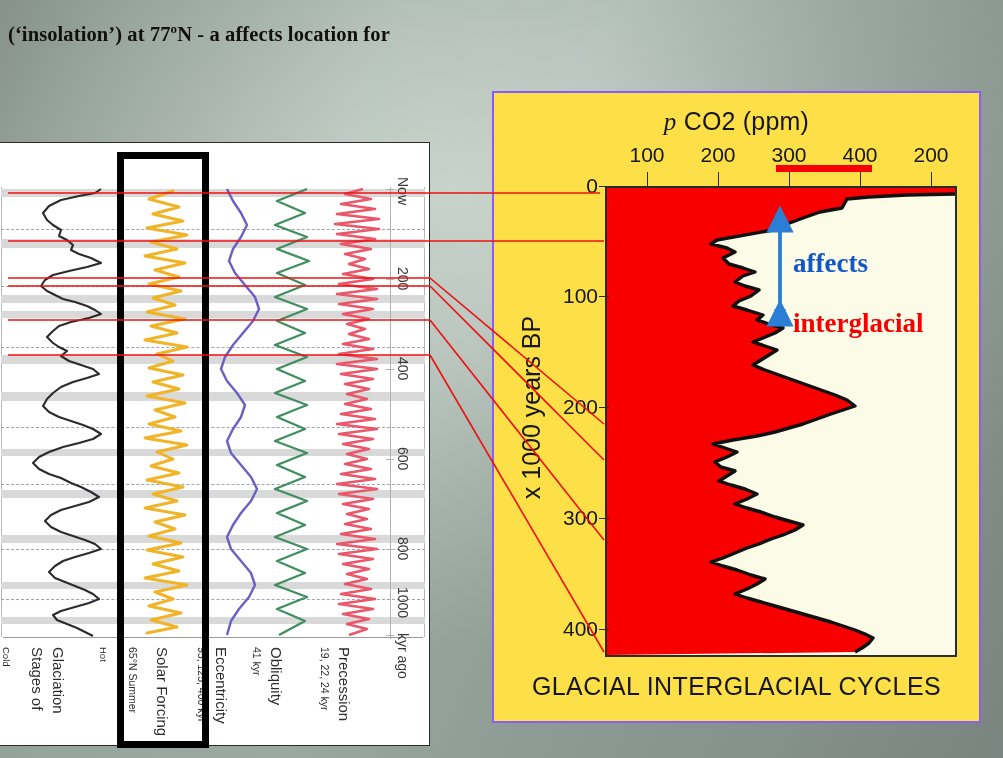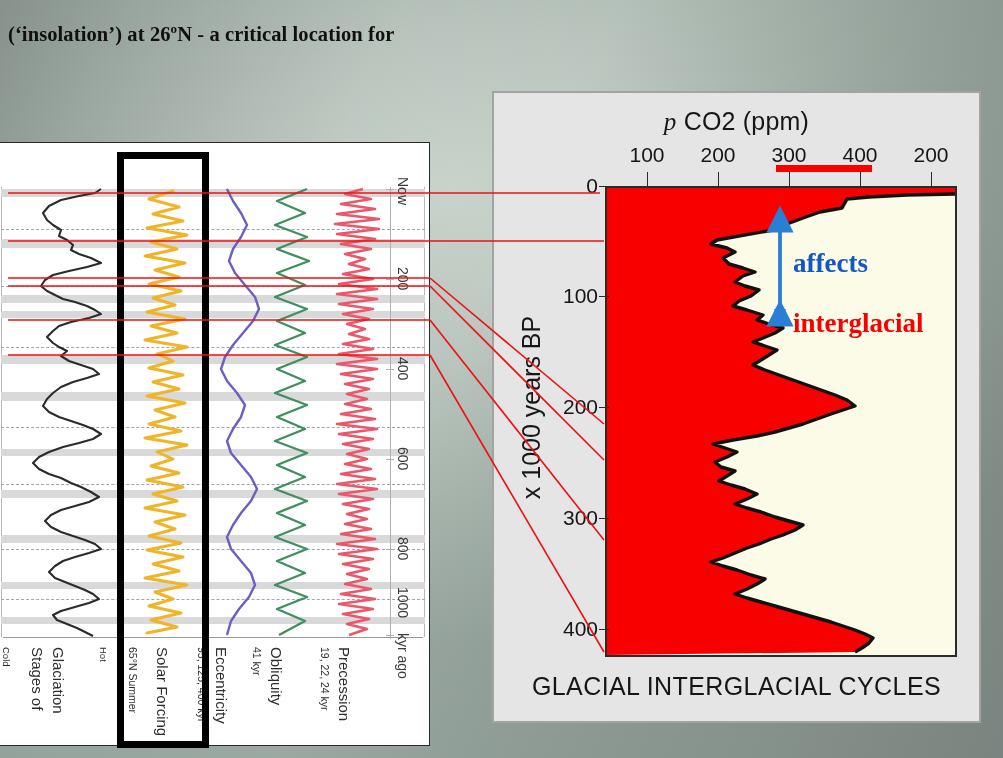--- a/index.html
+++ b/index.html
@@ -50,21 +50,21 @@
   }
   
   #left-axisline{position:absolute;left:4px;top:494px;width:420px;height:0;border-top:1px solid #9a9a9a;}
   #left-tickrail{position:absolute;left:389px;top:44px;width:0;height:452px;border-left:1px solid #b0b0b0;}
   .ltick{position:absolute;left:385px;width:8px;height:0;border-top:1px solid #b0b0b0;}
   
   #connectors{position:absolute;left:0;top:0;width:1003px;height:758px;pointer-events:none;}
   
   #right-panel{
     position:absolute;left:492px;top:91px;width:489px;height:632px;
-    background:#e5e5e5;border:2px solid #a3a3a3;box-sizing:border-box;
+    background:#fde047;border:2px solid #8b5cf6;box-sizing:border-box;
   }
   #co2-title{
     position:absolute;left:0;right:0;top:14px;text-align:center;
     font-size:25px;color:#161616;letter-spacing:.2px;
   }
   #co2-title i{font-family:"Liberation Serif",serif;font-style:italic;font-size:25px;}
   .xtick-label{position:absolute;top:50px;font-size:21px;color:#161616;text-align:center;width:56px;}
   .xtick{position:absolute;top:79px;width:0;height:14px;border-left:1.6px solid #2b2b2b;}
   #redbar{position:absolute;height:7px;background:#f90000;}
   #plotbox{
@@ -89,21 +89,21 @@
     position:absolute;left:0;right:0;bottom:20px;text-align:center;
     font-size:25px;color:#161616;letter-spacing:.4px;
   }
 </style>
 </head>
 <body>
 
 <div id="bg-sheen"></div>
 
 <div id="heading">
-  <div><span>(‘insolation’) at 26</span><span class="sup">o</span><span>N - a critical location for</span></div>
+  <div><span>(‘insolation’) at 77</span><span class="sup">o</span><span>N - a affects location for</span></div>
 </div>
 
 <div id="left-panel">
 
   <div id="left-plot">
     <div class="lp-frame"></div>
 
     <div class="lp-band" style="top:2px;height:8px;"></div>
     <div class="lp-band" style="top:52px;height:9px;"></div>
     <div class="lp-band" style="top:108px;height:8px;"></div>

